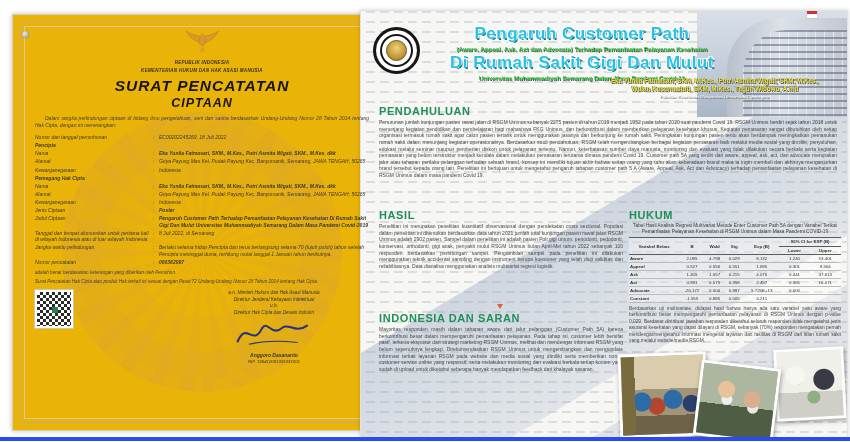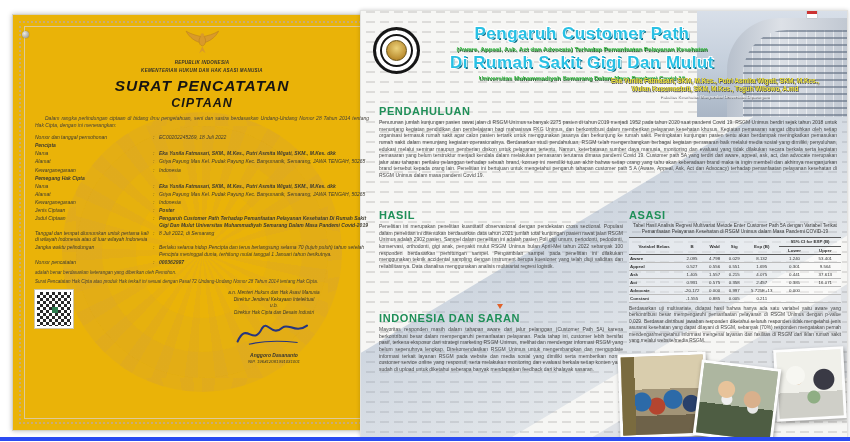--- a/index.html
+++ b/index.html
@@ -309,21 +309,21 @@
       <div class="body-sm">Penelitian ini merupakan penelitian kuantitatif observasional dengan pendekatan cross sectional. Populasi dalam penelitian ini ditentukan berdasarkan data tahun 2021 jumlah total kunjungan pasien rawat jalan RSGM Unimus adalah 2902 pasien. Sampel dalam penelitian ini adalah pasien Poli gigi umum, periodonti, pedodonti, konservasi, orthodonti, gigi anak, penyakit mulut RSGM Unimus bulan April-Mei tahun 2022 sebanyak 100 responden berdasarkan perhitungan sampel. Pengambilan sampel pada penelitian ini dilakukan menggunakan teknik accidental sampling dengan instrument berupa kuesioner yang telah diuji validitas dan reliabilitasnya. Data dianalisa menggunakan analisis multivariat regresi logistik.</div>
     </div>
     <div class="arrow-down"></div>
 
     <div class="sec-kesimpulan">
       <div class="sec-head">INDONESIA DAN SARAN</div>
       <div class="body-sm">Mayoritas responden masih dalam tahapan aware dari jalur pelanggan (Customer Path 5A) karena berkontribusi besar dalam mempengaruhi pemanfaatan pelayanan. Pada tahap ini, customer lebih bersifat pasif, terkena eksposur dari strategi marketing RSGM Unimus, melihat dan mendengar informasi RSGM yang belum sepenuhnya lengkap. Direkomendasikan RSGM Unimus untuk mengembangkan dan mengupdate informasi terkait layanan RSGM pada website dan media sosial yang dimiliki serta memberikan nomor customer service online yang responsif, serta melakukan monitoring dan evaluasi berkala setiap konten yang sudah di upload untuk diketahui seberapa banyak mendapatkan feedback dari khalayak sasaran.</div>
     </div>
 
     <div class="sec-hasil">
-      <div class="sec-head">ASASI</div>
+      <div class="sec-head">HUKUM</div>
       <div class="table-title">Tabel Hasil Analisis Regresi Multivariat Metode Enter Customer Path 5A dengan Variabel Terikat Pemanfaatan Pelayanan Kesehatan di RSGM Unimus dalam Masa Pandemi COVID-19</div>
       <table class="res-table">
         <thead>
           <tr>
             <th rowspan="2">Variabel Bebas</th>
             <th rowspan="2">B</th>
             <th rowspan="2">Wald</th>
             <th rowspan="2">Sig</th>
             <th rowspan="2">Exp (B)</th>
             <th colspan="2">95% CI for EXP (B)</th>

